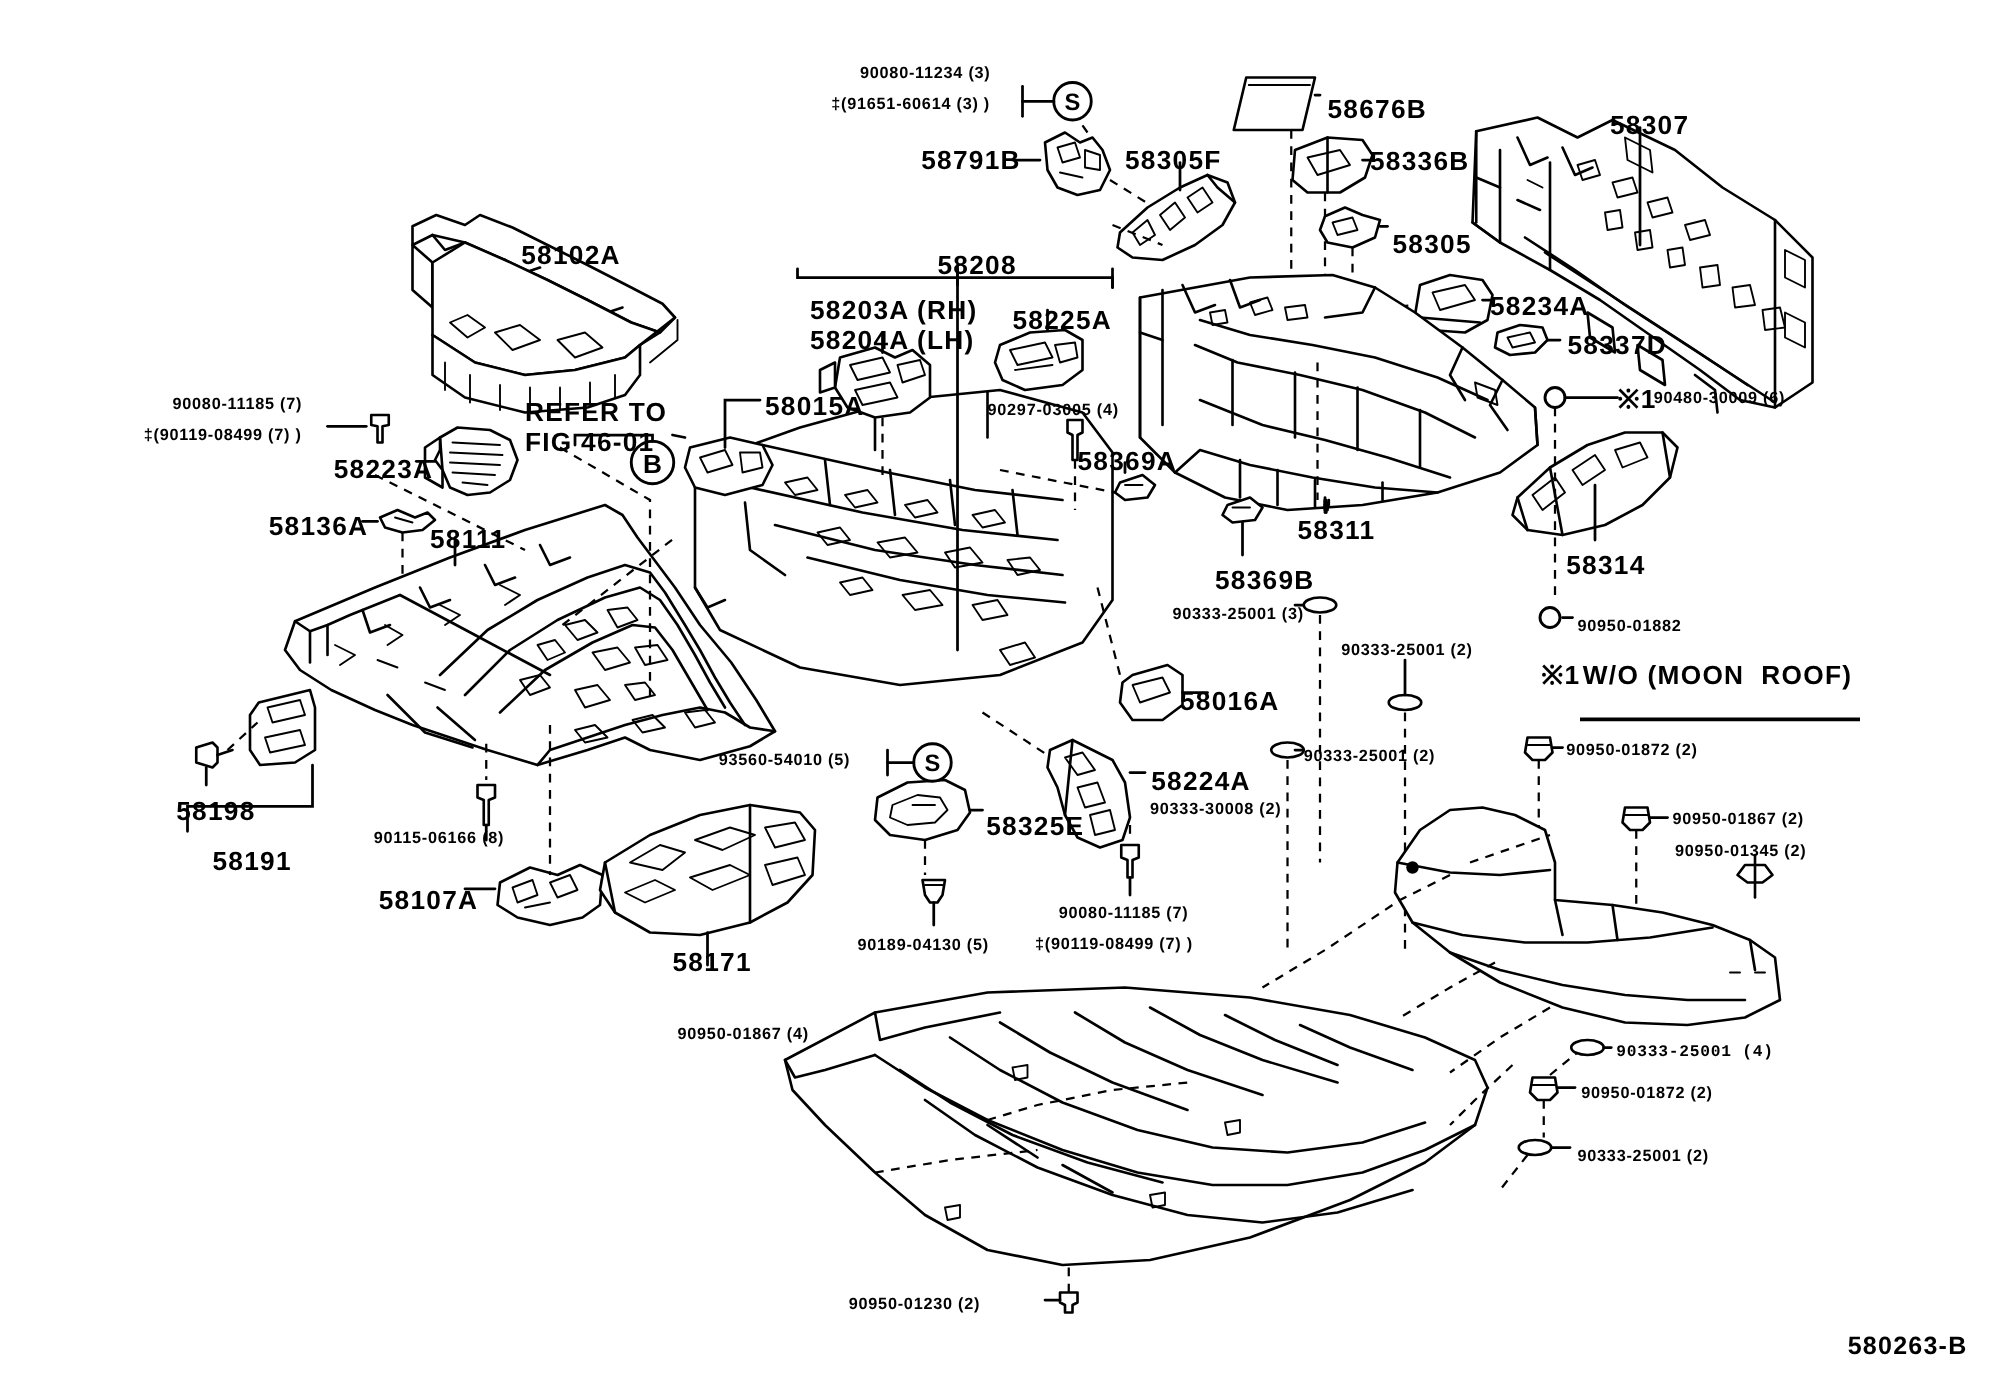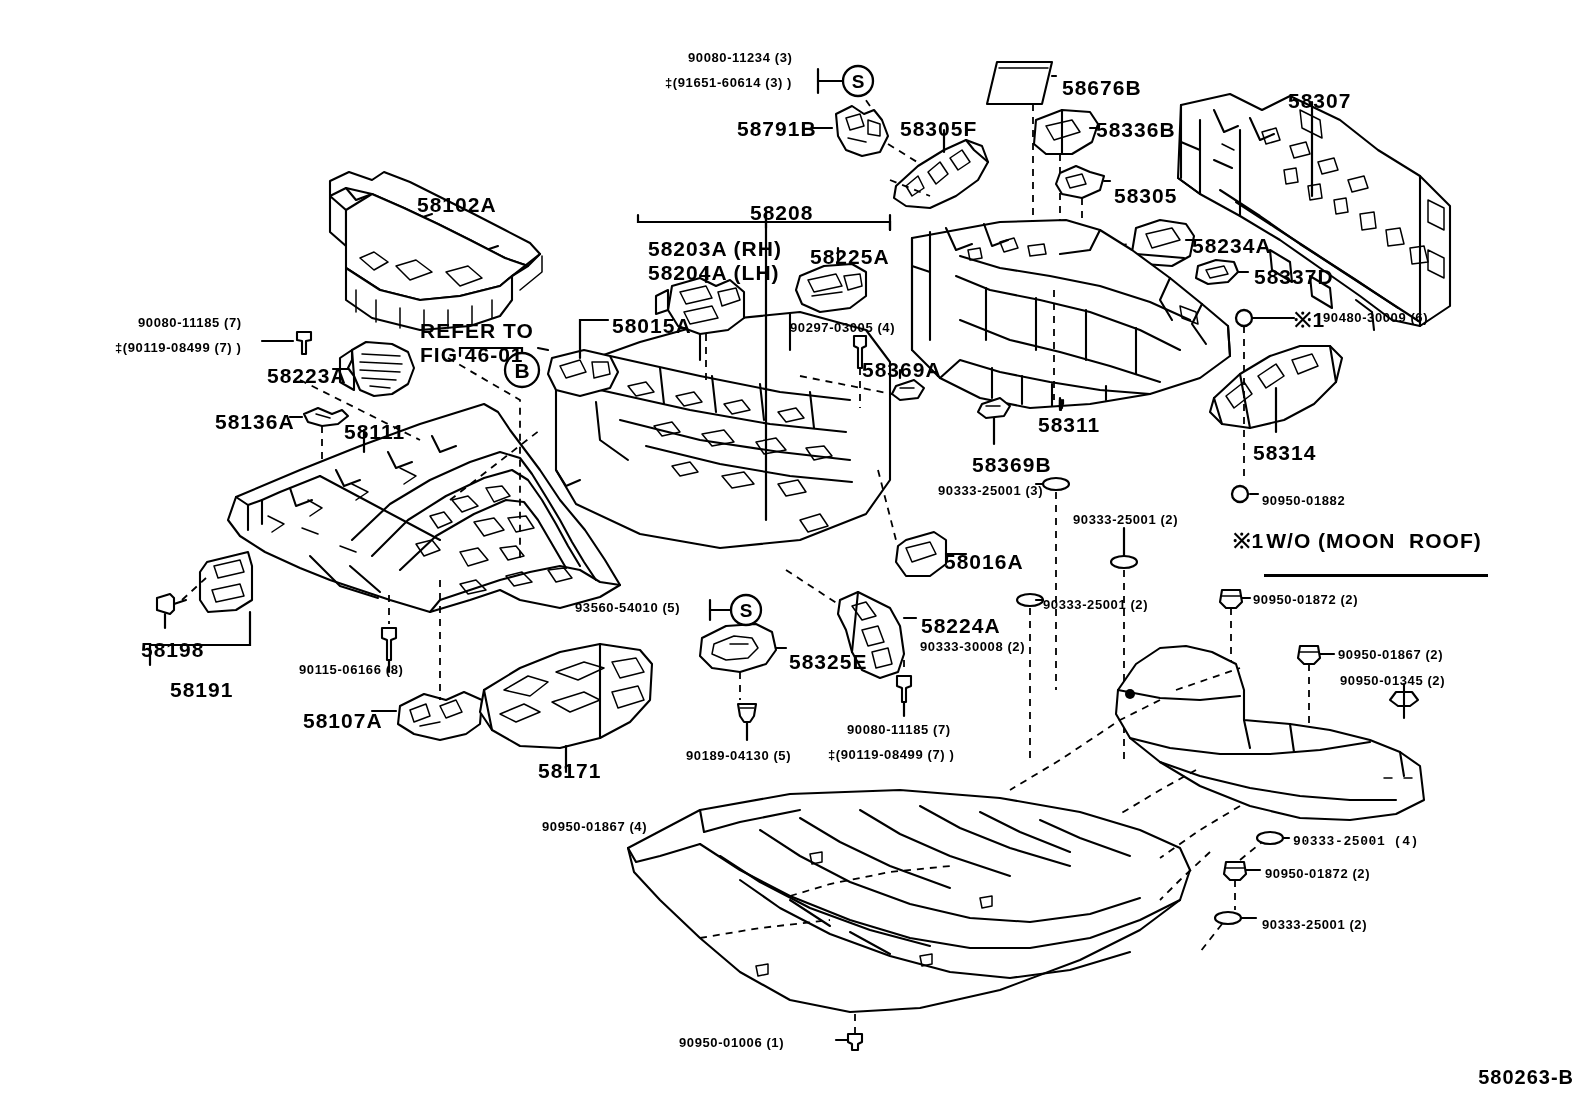--- a/index.html
+++ b/index.html
@@ -620,19 +620,19 @@
 <div class="lbl big" style="left:170px;top:677px;">58191</div>
 <div class="lbl big" style="left:303px;top:708px;">58107A</div>
 <div class="lbl mid" style="left:847px;top:722px;">90080-11185 (7)</div>
 <div class="lbl mid" style="left:828px;top:747px;">‡(90119-08499 (7) )</div>
 <div class="lbl mid" style="left:686px;top:748px;text-align:center;">90189-04130 (5)</div>
 <div class="lbl big" style="left:538px;top:758px;">58171</div>
 <div class="lbl mid" style="left:542px;top:819px;">90950-01867 (4)</div>
 <div class="lbl mid" style="left:1293px;top:834px;font-family:Liberation Mono, monospace;">90333-25001 (4)</div>
 <div class="lbl mid" style="left:1265px;top:866px;">90950-01872 (2)</div>
 <div class="lbl mid" style="left:1262px;top:917px;">90333-25001 (2)</div>
-<div class="lbl mid" style="left:679px;top:1035px;">90950-01006 (1)</div>
+<div class="lbl mid" style="left:679px;top:1035px;">90950-01230 (2)</div>
 
 <div class="lbl big" style="left:1294px;top:307px;">※1</div>
 
 <div class="figid">580263-B</div>
 
 </div>
 
 </body></html>

